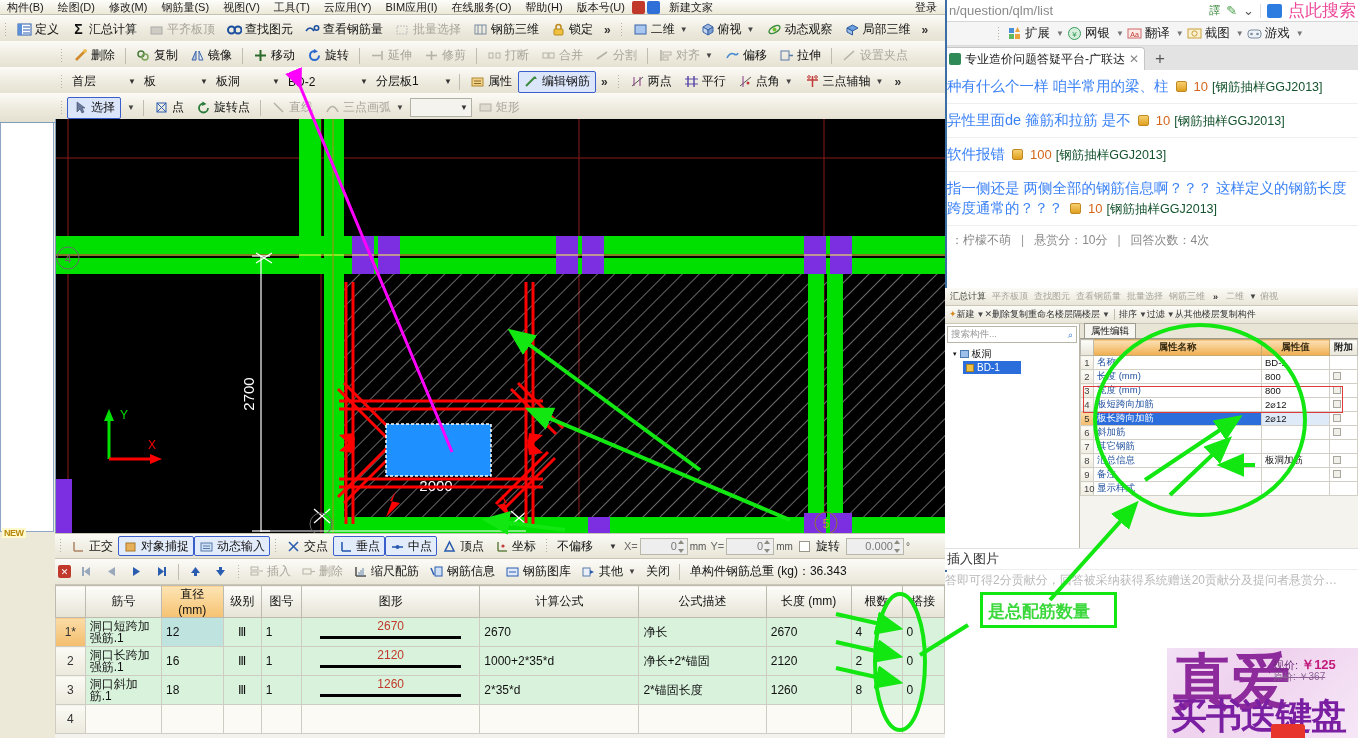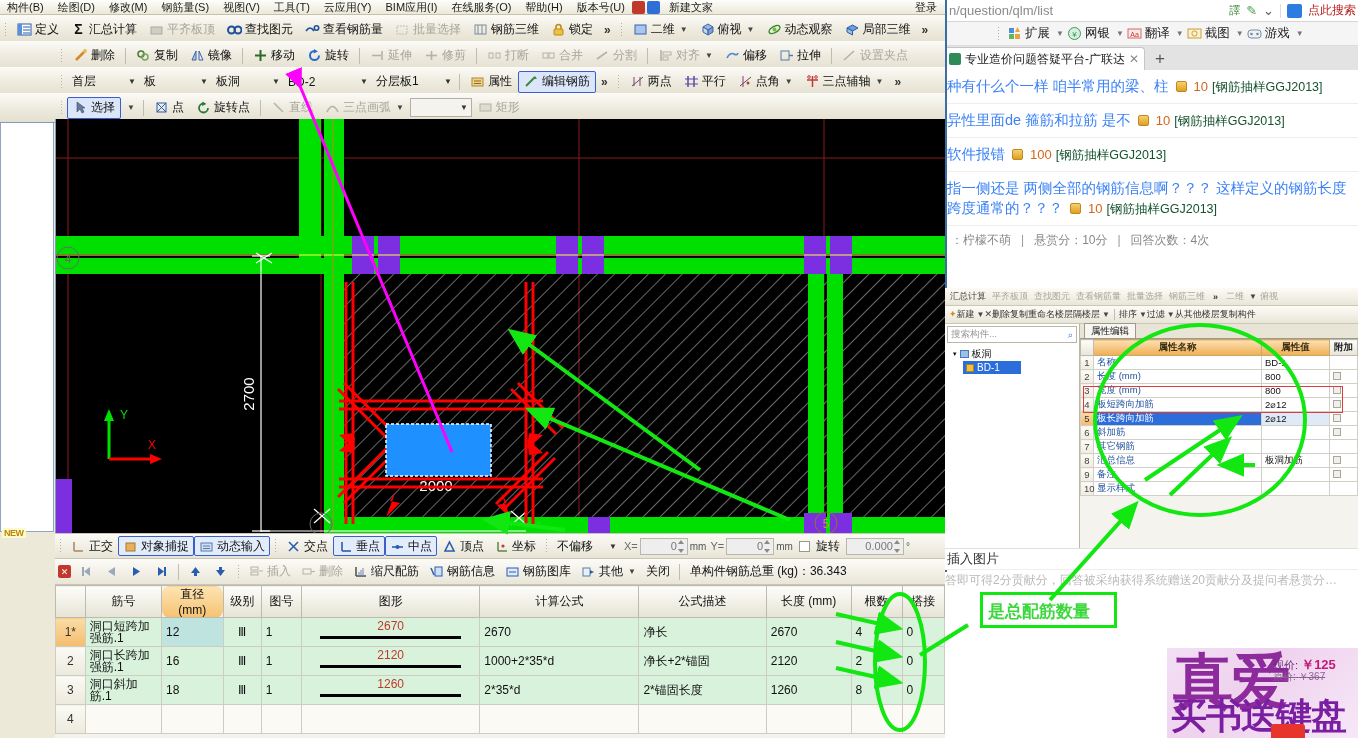--- a/index.html
+++ b/index.html
@@ -106,21 +106,21 @@
   .rb-total { font-size:12px; color:#111; padding-left:6px; }
 
   .closebtn { width:13px; height:13px; background:#c0392b; color:#fff;
     font-size:9px; display:flex; align-items:center; justify-content:center;
     margin:0 3px; border-radius:2px; }
 
   table.grid { border-collapse:collapse; width:890px; table-layout:fixed;
     font-size:12px; }
   table.grid th { background:linear-gradient(#fdfdfa,#e6e3d5); border:1px solid #bdbab0;
     font-weight:normal; color:#111; height:22px; padding:0 3px; }
-  table.grid th.hlx { background:linear-gradient(#fde4b4,#f6c271);border-radius:8px; }
+  table.grid th.hlx { background:linear-gradient(#fde4b4,#f6c271); }
   table.grid td { border:1px solid #cfcdc3; height:29px; padding:0 4px;
     background:#d9f2dc; color:#111; vertical-align:middle; }
   table.grid td.rowno { background:linear-gradient(#fbfaf4,#eceadd); text-align:center;
     color:#333; width:28px; }
   table.grid tr.r1 td.rowno { background:linear-gradient(#fbdca6,#f3bd6d); font-weight:normal; }
   table.grid td.empty { background:#fbfaf4; }
   table.grid td.dia-hl { background:#bfe3de; }
   .shape { position:relative; height:26px; }
   .shape .val { position:absolute; left:0; right:0; top:0; text-align:center;
     color:#c0392b; font-size:12px; }
@@ -128,21 +128,21 @@
   .cellwrap { white-space:normal; line-height:12px; font-size:12px; }
 
   
   .app-right { position:absolute; left:945px; top:0; width:413px; height:738px;
     background:#fff; overflow:hidden; border-left:2px solid #3a6ea5; }
   .urlbar { position:absolute; left:0; top:0; width:413px; height:22px;
     background:#fff; border-bottom:1px solid #d6d6d6; display:flex; align-items:center;
     font-size:13px; color:#8a8a8a; padding-left:2px; }
   .urlbar .urltext { flex:1; white-space:nowrap; overflow:hidden; }
   .urlbar .r-ic { display:flex; align-items:center; gap:6px; padding-right:4px; }
-  .searchbtn { display:flex; align-items:center; gap:2px; font-size:12px; color:#b91c1c; }
+  .searchbtn { display:flex; align-items:center; gap:2px; font-size:17px; color:#ec4899; }
 
   .exttb { position:absolute; left:0; top:22px; width:413px; height:24px;
     background:#f5f5f5; border-bottom:1px solid #dcdcdc;
     display:flex; align-items:center; padding-left:46px; gap:3px; font-size:12.5px; }
   .ext-item { display:flex; align-items:center; gap:3px; color:#222; }
   .ext-item .caret { color:#777; font-size:8px; margin-left:3px; }
 
   .tabstrip { position:absolute; left:0; top:46px; width:413px; height:24px;
     background:#e3e3e3; display:flex; align-items:flex-end; }
   .tab { height:23px; background:#fff; border:1px solid #c6c6c6; border-bottom:none;

